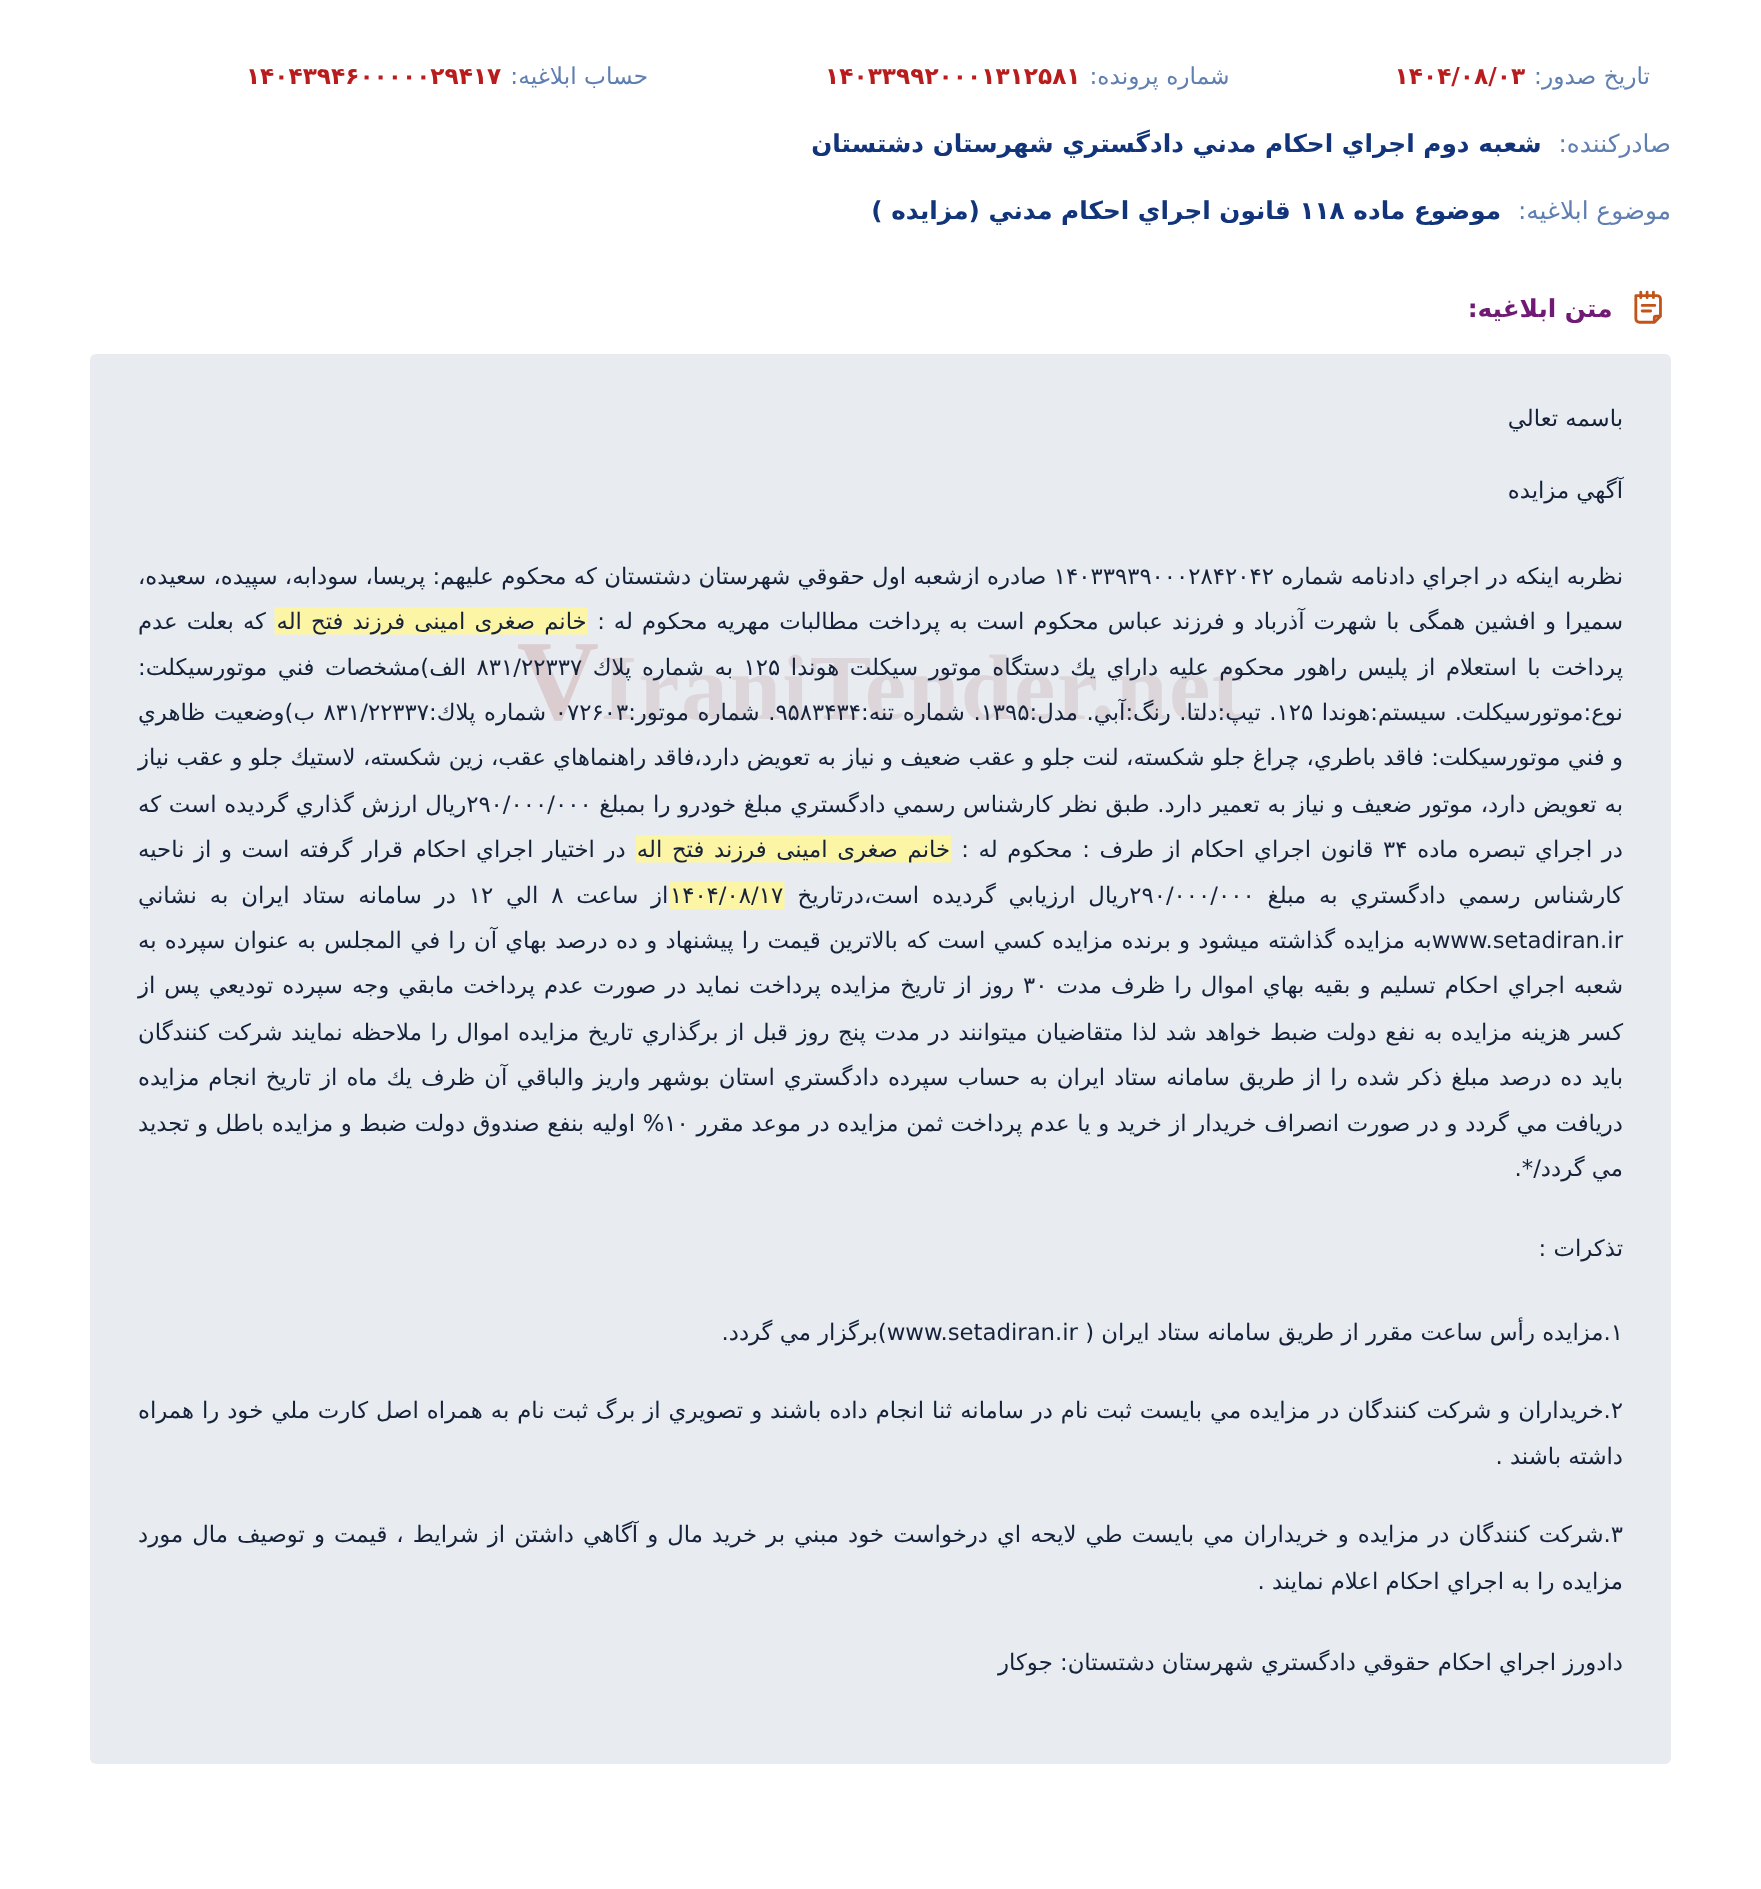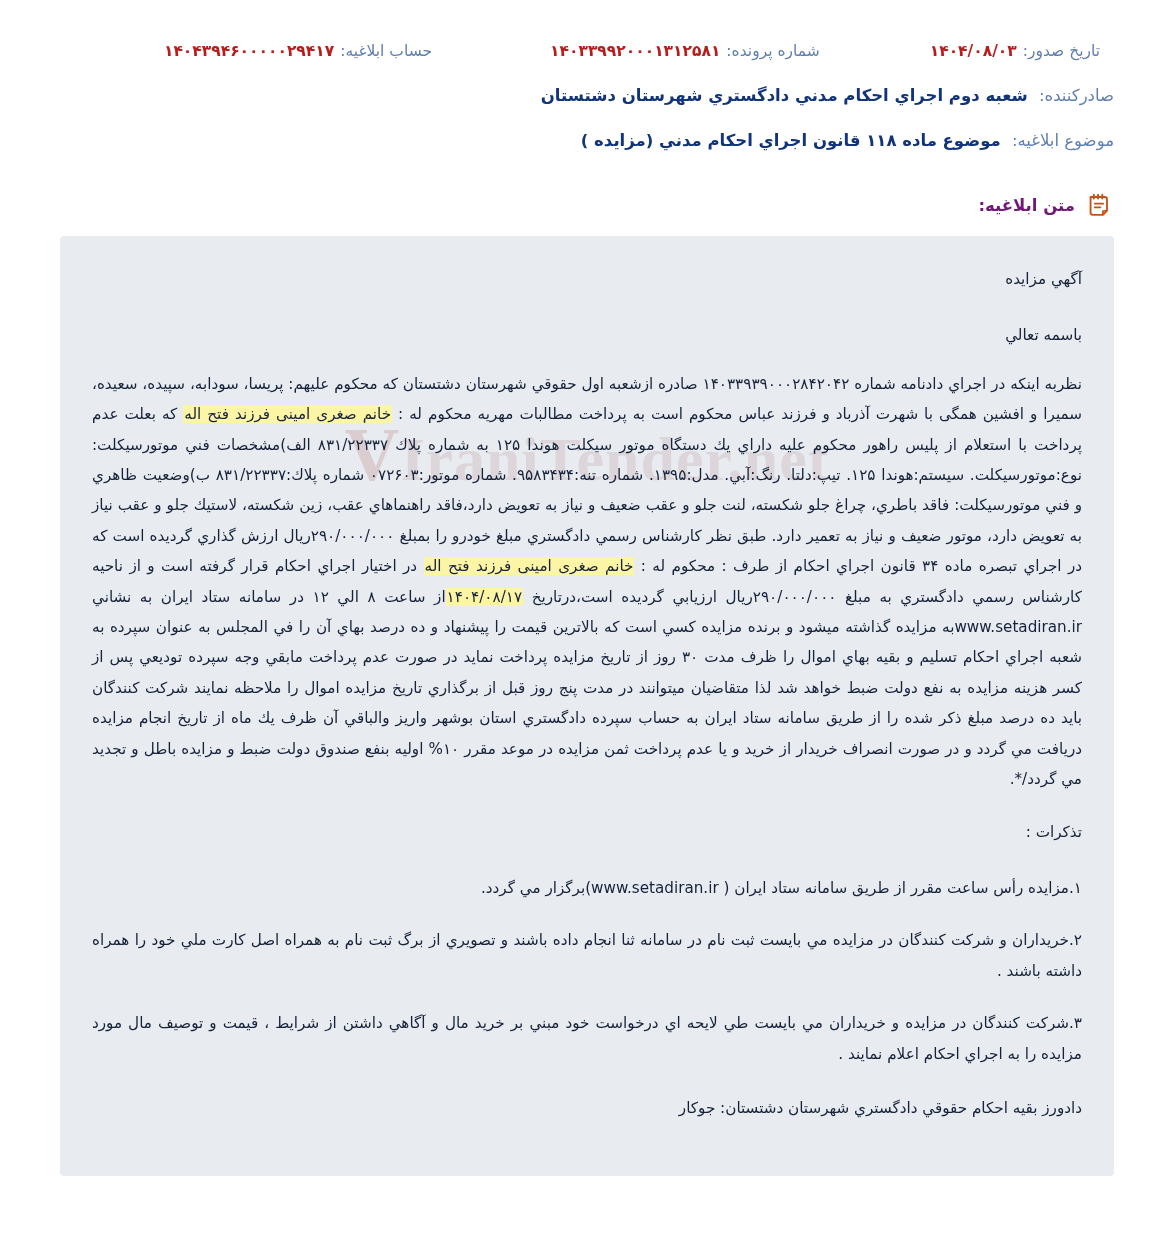--- a/index.html
+++ b/index.html
@@ -178,30 +178,30 @@
     </span>
     <span class="sec-title">متن ابلاغیه:</span>
   </div>
 
   <div class="card">
 
     <div class="watermark">
       <span class="wm-v">V</span><span>IraniTender.net</span>
     </div>
 
+    <p class="p right tight">باسمه تعالي</p>
+
     <p class="p right small-gap">آگهي مزایده</p>
 
-    <p class="p right tight">باسمه تعالي</p>
-
     <p class="p"><span>نظربه اینكه در اجراي دادنامه شماره  ۱۴۰۳۳۹۳۹۰۰۰۲۸۴۲۰۴۲  صادره ازشعبه اول حقوقي شهرستان دشتستان كه محكوم علیهم: پریسا، سودابه، سپیده، سعیده، سمیرا و افشین همگی با شهرت آذرباد و فرزند عباس محكوم است  به پرداخت مطالبات مهریه محكوم له : </span><span class="hl">خانم صغری امینی فرزند فتح اله</span><span> كه بعلت عدم پرداخت  با استعلام از پلیس راهور محكوم علیه داراي يك دستگاه موتور سیكلت هوندا  ۱۲۵ به شماره پلاك ۸۳۱/۲۲۳۳۷ الف)مشخصات فني موتورسیكلت: نوع:موتورسیكلت.  سیستم:هوندا ۱۲۵.   تیپ:دلتا.    رنگ:آبي.     مدل:۱۳۹۵.     شماره تنه:۹۵۸۳۴۳۴.    شماره موتور:۰۷۲۶۰۳ شماره پلاك:۸۳۱/۲۲۳۳۷ ب)وضعیت ظاهري و فني موتورسیكلت: فاقد باطري، چراغ جلو شكسته، لنت جلو و عقب ضعیف و نیاز به تعویض دارد،فاقد راهنماهاي عقب، زین شكسته، لاستیك جلو و عقب نیاز به تعویض دارد، موتور ضعیف و نیاز به تعمیر دارد.   طبق نظر كارشناس رسمي دادگستري مبلغ خودرو را بمبلغ ۲۹۰/۰۰۰/۰۰۰ریال ارزش گذاري گردیده است كه در اجراي تبصره ماده ۳۴ قانون اجراي احكام از طرف :  محكوم له : </span><span class="hl">خانم صغری امینی فرزند فتح اله</span><span> در اختیار اجراي احكام قرار گرفته است و از ناحیه كارشناس رسمي دادگستري به مبلغ ۲۹۰/۰۰۰/۰۰۰ریال ارزیابي گردیده است،درتاریخ </span><span class="hl">۱۴۰۴/۰۸/۱۷</span><span>از ساعت ۸ الي ۱۲ در سامانه ستاد ایران به نشاني </span><span class="ltr">www.setadiran.ir</span><span>به مزایده گذاشته میشود و برنده مزایده كسي است كه بالاترین قیمت را پیشنهاد و ده درصد بهاي آن را في المجلس به عنوان سپرده به شعبه اجراي احكام تسلیم و بقیه بهاي اموال را ظرف مدت ۳۰ روز از تاریخ مزایده پرداخت نماید در صورت عدم پرداخت مابقي وجه سپرده تودیعي پس از كسر هزینه مزایده به نفع دولت ضبط خواهد شد لذا متقاضیان میتوانند در مدت پنج روز قبل از برگذاري تاریخ مزایده اموال را ملاحظه نمایند شركت كنندگان باید ده درصد مبلغ ذكر شده را از طریق سامانه ستاد ایران به حساب سپرده دادگستري استان بوشهر واریز والباقي آن ظرف يك ماه از تاریخ انجام مزایده دریافت مي گردد و در صورت انصراف خریدار از خرید و یا عدم پرداخت ثمن مزایده در موعد مقرر ۱۰% اولیه بنفع صندوق دولت ضبط و مزایده باطل و تجدید مي گردد/*.</span></p>
 
     <p class="p right small-gap">تذكرات :</p>
 
     <p class="p"><span>۱.مزایده رأس ساعت مقرر از طریق سامانه ستاد ایران ( </span><span class="ltr">www.setadiran.ir</span><span>)برگزار مي گردد.</span></p>
 
     <p class="p">۲.خریداران و شركت كنندگان در مزایده مي بایست ثبت نام در سامانه ثنا انجام داده باشند و تصویري از برگ ثبت نام به همراه اصل كارت ملي خود را همراه داشته باشند .</p>
 
     <p class="p">۳.شركت كنندگان در مزایده و خریداران مي بایست طي لایحه اي درخواست خود مبني بر خرید مال و آگاهي داشتن از شرایط ، قیمت و توصیف مال مورد مزایده را به اجراي احكام اعلام نمایند .</p>
 
-    <div class="sig">دادورز بقیه احكام حقوقي دادگستري شهرستان دشتستان: جوكار</div>
+    <div class="sig">دادورز اجراي احكام حقوقي دادگستري شهرستان دشتستان: جوكار</div>
 
   </div>
 </div>
 
 </body></html>

